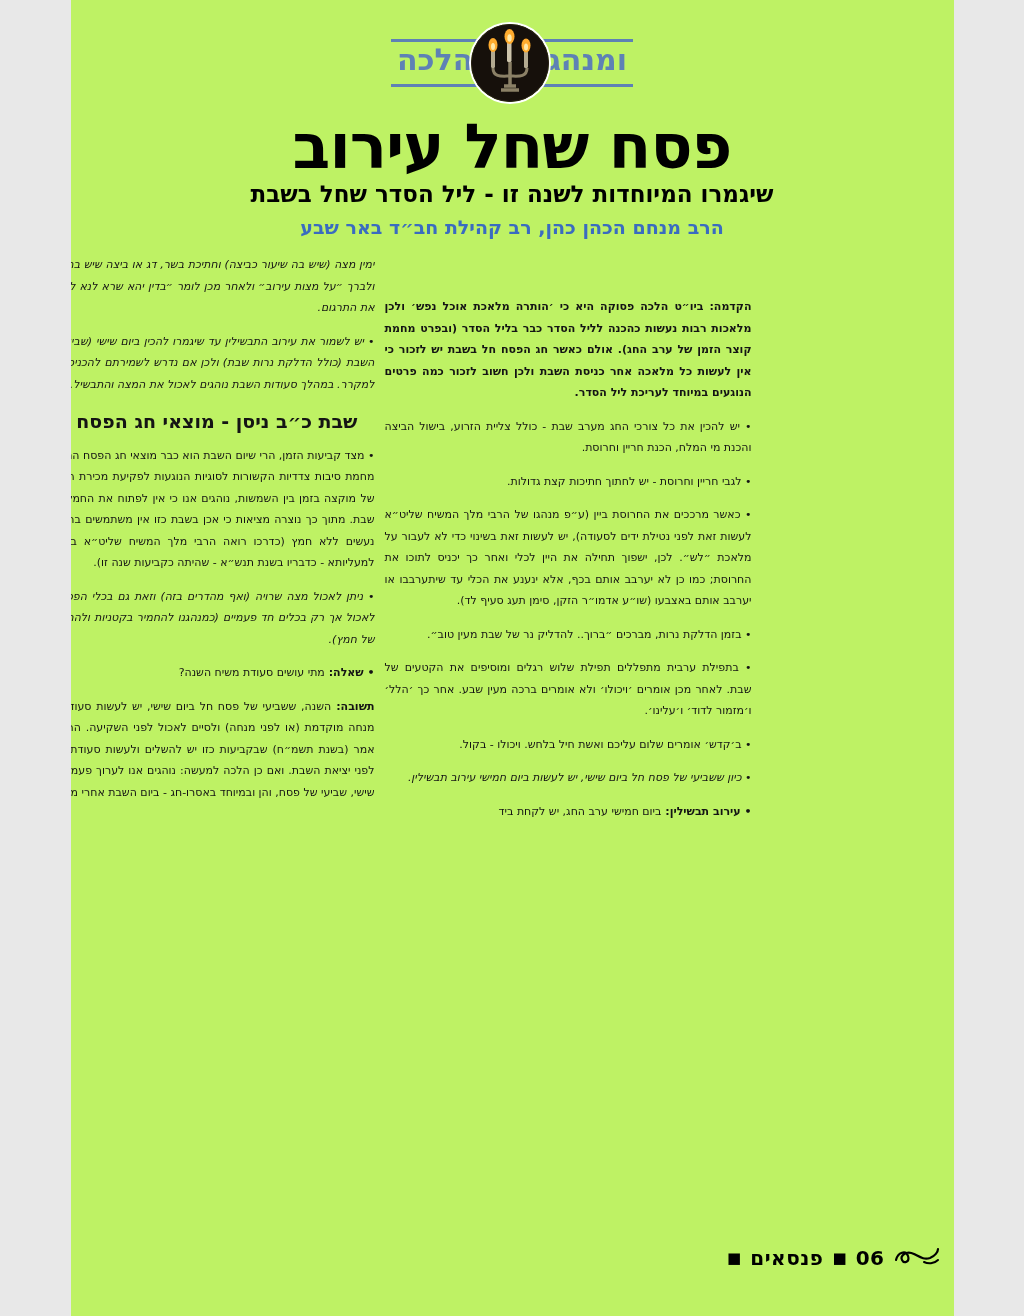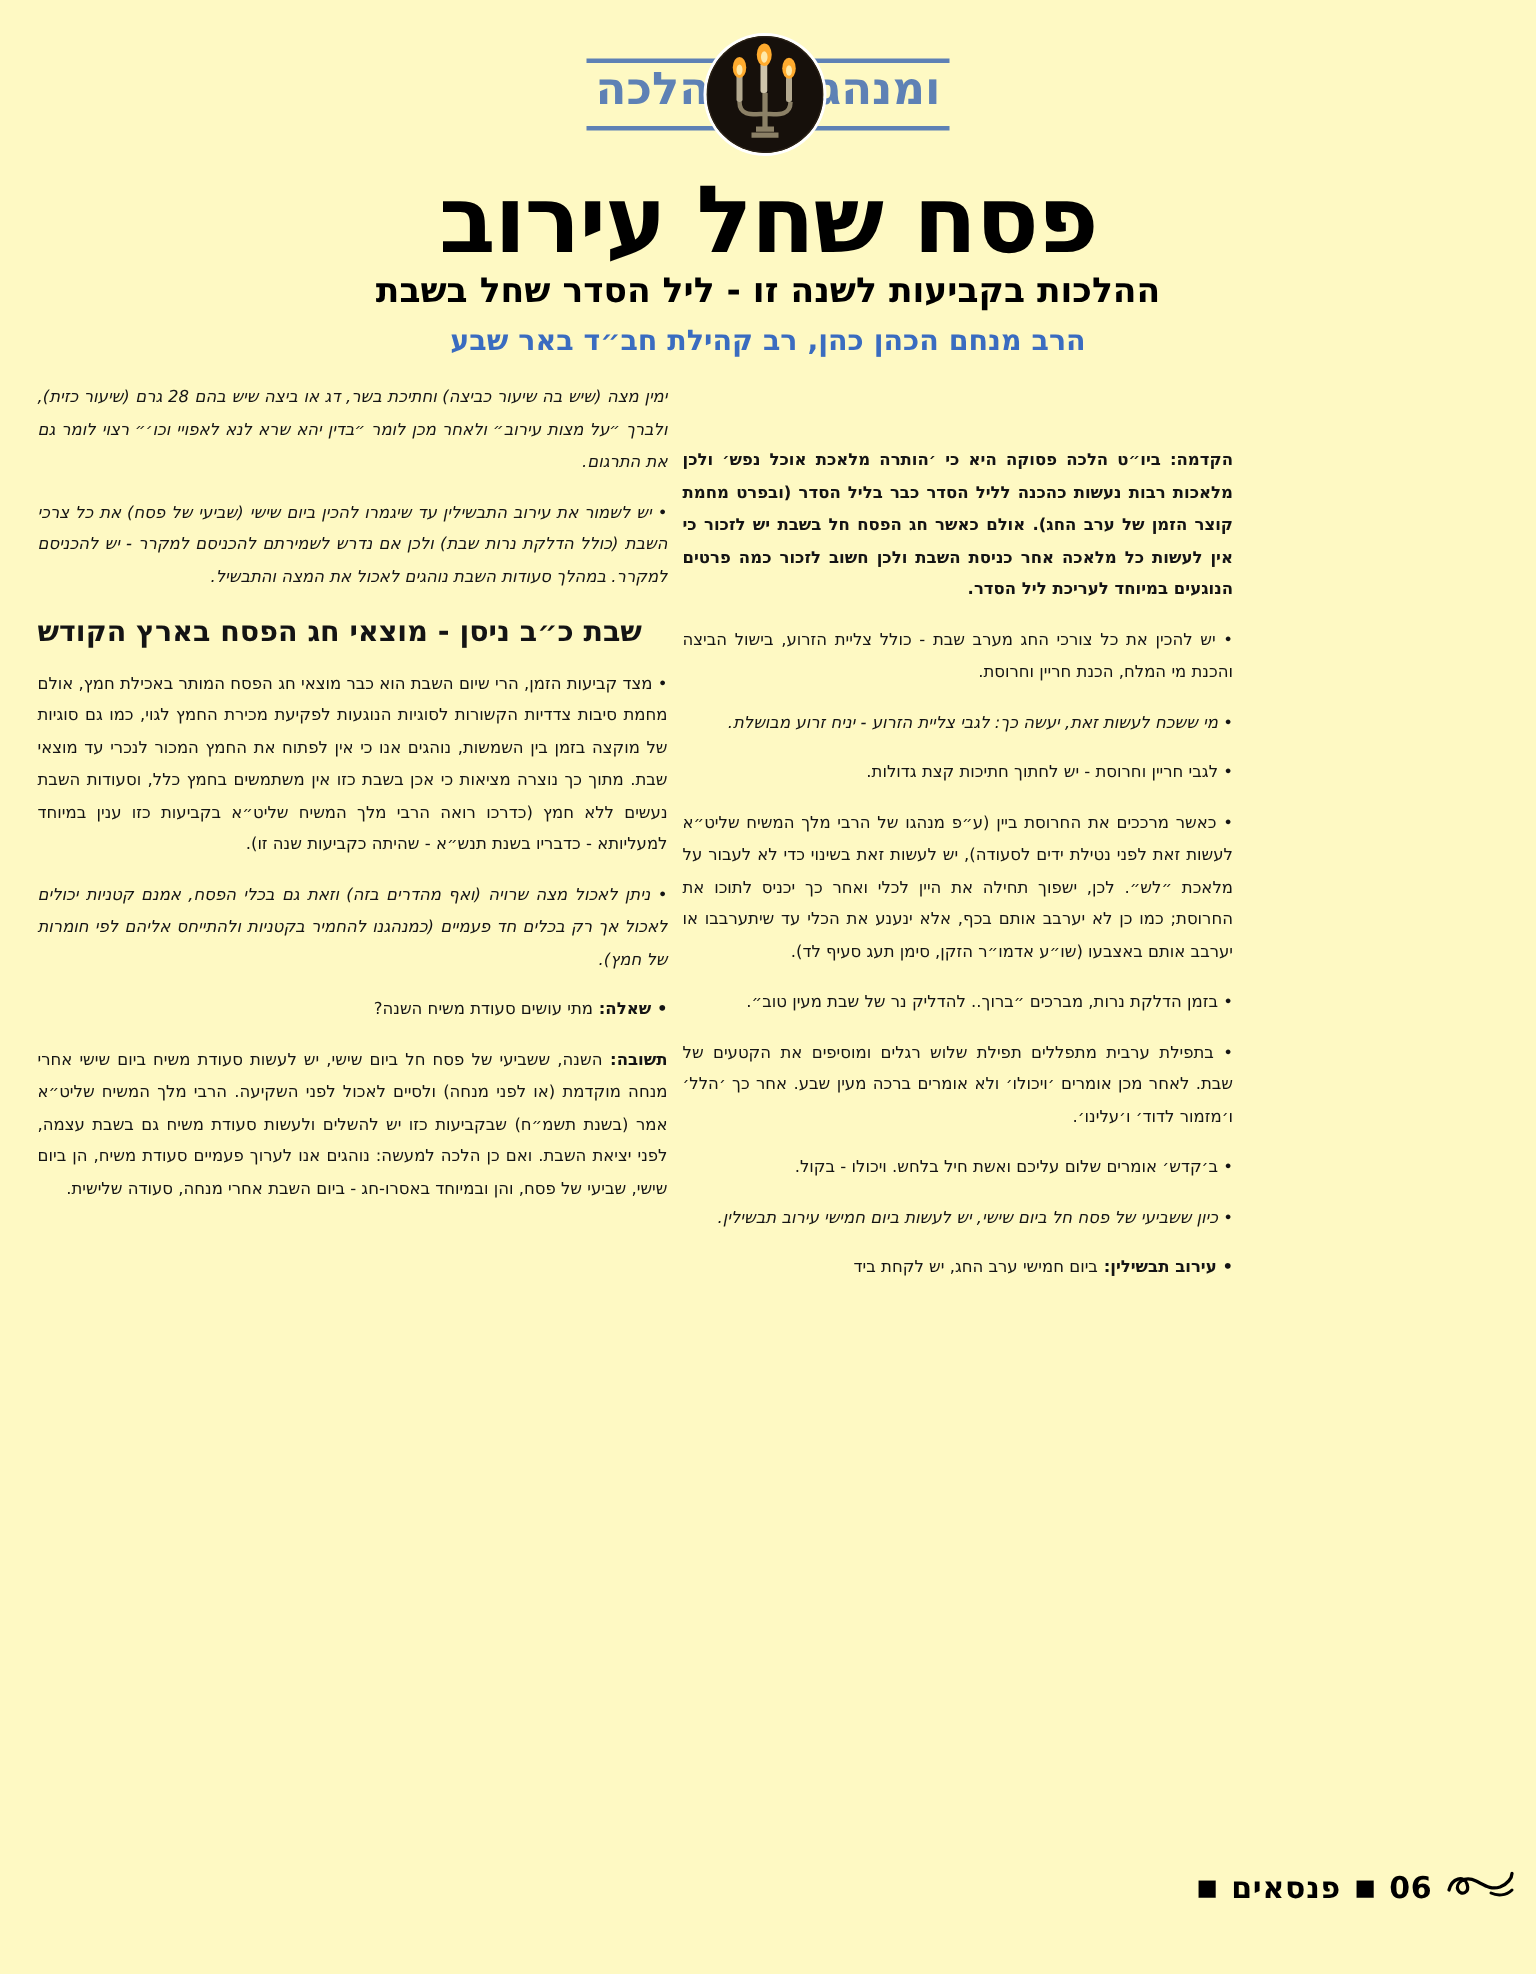--- a/index.html
+++ b/index.html
@@ -1,18 +1,18 @@
 <!DOCTYPE html>
 <html lang="he"><head>
 <meta charset="utf-8">
 <style>
   html,body{margin:0;padding:0;background:#e8e8e8;}
   .page{
-    width:1024px;height:1316px;position:relative;margin:0 auto;
-    background:#fef9c3;direction:rtl;overflow:hidden;
+    width:883px;height:1316px;position:relative;margin:0 auto;
+    background:#bef264;direction:rtl;overflow:hidden;
     font-family:"DejaVu Sans","Liberation Sans",sans-serif;color:#141414;
   }
   
   header{text-align:center;padding-top:24px;}
   .logo{display:inline-flex;align-items:center;justify-content:center;direction:ltr;vertical-align:middle;}
   .logo-box{
     font-size:30px;font-weight:bold;color:#5e81b5;
     border-top:3px solid #5e81b5;border-bottom:3px solid #5e81b5;
     padding:1px 6px 7px 6px;line-height:1.15;
   }
@@ -83,29 +83,28 @@
 
           <path d="M22,44 C22,54 32,52 39,52 C46,52 56,54 56,44" fill="none" stroke="#8b8066" stroke-width="3"></path>
           <path d="M39,38 L39,62 M30,66 L48,66 M33,62 L45,62" stroke="#8b8066" stroke-width="3.5" fill="none"></path>
         </svg>
       </div>
       <div class="logo-box">
         <span>ומנהג</span>
       </div>
     </div>
     <h1 class="title">פסח שחל עירוב</h1>
-    <h2 class="subtitle">ההלכות בקביעות לשנה זו - ליל הסדר שחל בשבת</h2>
+    <h2 class="subtitle">שיגמרו המיוחדות לשנה זו - ליל הסדר שחל בשבת</h2>
     <div class="author">הרב מנחם הכהן כהן, רב קהילת חב״ד באר שבע</div>
   </header>
 
   <main class="columns">
     <section class="col col-first" id="col-first">
         <p class="para intro">הקדמה: ביו״ט הלכה פסוקה היא כי ׳הותרה מלאכת אוכל נפש׳ ולכן מלאכות רבות נעשות כהכנה לליל הסדר כבר בליל הסדר (ובפרט מחמת קוצר הזמן של ערב החג). אולם כאשר חג הפסח חל בשבת יש לזכור כי אין לעשות כל מלאכה אחר כניסת השבת ולכן חשוב לזכור כמה פרטים הנוגעים במיוחד לעריכת ליל הסדר.</p>
         <p class="para ">• יש להכין את כל צורכי החג מערב שבת - כולל צליית הזרוע, בישול הביצה והכנת מי המלח, הכנת חריין וחרוסת.</p>
-        <p class="para italic">• מי ששכח לעשות זאת, יעשה כך: לגבי צליית הזרוע - יניח זרוע מבושלת.</p>
         <p class="para ">• לגבי חריין וחרוסת - יש לחתוך חתיכות קצת גדולות.</p>
         <p class="para ">• כאשר מרככים את החרוסת ביין (ע״פ מנהגו של הרבי מלך המשיח שליט״א לעשות זאת לפני נטילת ידים לסעודה), יש לעשות זאת בשינוי כדי לא לעבור על מלאכת ״לש״. לכן, ישפוך תחילה את היין לכלי ואחר כך יכניס לתוכו את החרוסת; כמו כן לא יערבב אותם בכף, אלא ינענע את הכלי עד שיתערבבו או יערבב אותם באצבעו (שו״ע אדמו״ר הזקן, סימן תעג סעיף לד).</p>
         <p class="para ">• בזמן הדלקת נרות, מברכים ״ברוך.. להדליק נר של שבת מעין טוב״.</p>
         <p class="para ">• בתפילת ערבית מתפללים תפילת שלוש רגלים ומוסיפים את הקטעים של שבת. לאחר מכן אומרים ׳ויכולו׳ ולא אומרים ברכה מעין שבע. אחר כך ׳הלל׳ ו׳מזמור לדוד׳ ו׳עלינו׳.</p>
         <p class="para ">• ב׳קדש׳ אומרים שלום עליכם ואשת חיל בלחש. ויכולו - בקול.</p>
         <p class="para italic">• כיון ששביעי של פסח חל ביום שישי, יש לעשות ביום חמישי עירוב תבשילין.</p>
         <p class="para "><b>• עירוב תבשילין: </b>ביום חמישי ערב החג, יש לקחת ביד</p>
       </section>
     <section class="col col-second" id="col-second">
         <p class="para italic">ימין מצה (שיש בה שיעור כביצה) וחתיכת בשר, דג או ביצה שיש בהם 28 גרם (שיעור כזית), ולברך ״על מצות עירוב״ ולאחר מכן לומר ״בדין יהא שרא לנא לאפויי וכו׳״ רצוי לומר גם את התרגום.</p>

